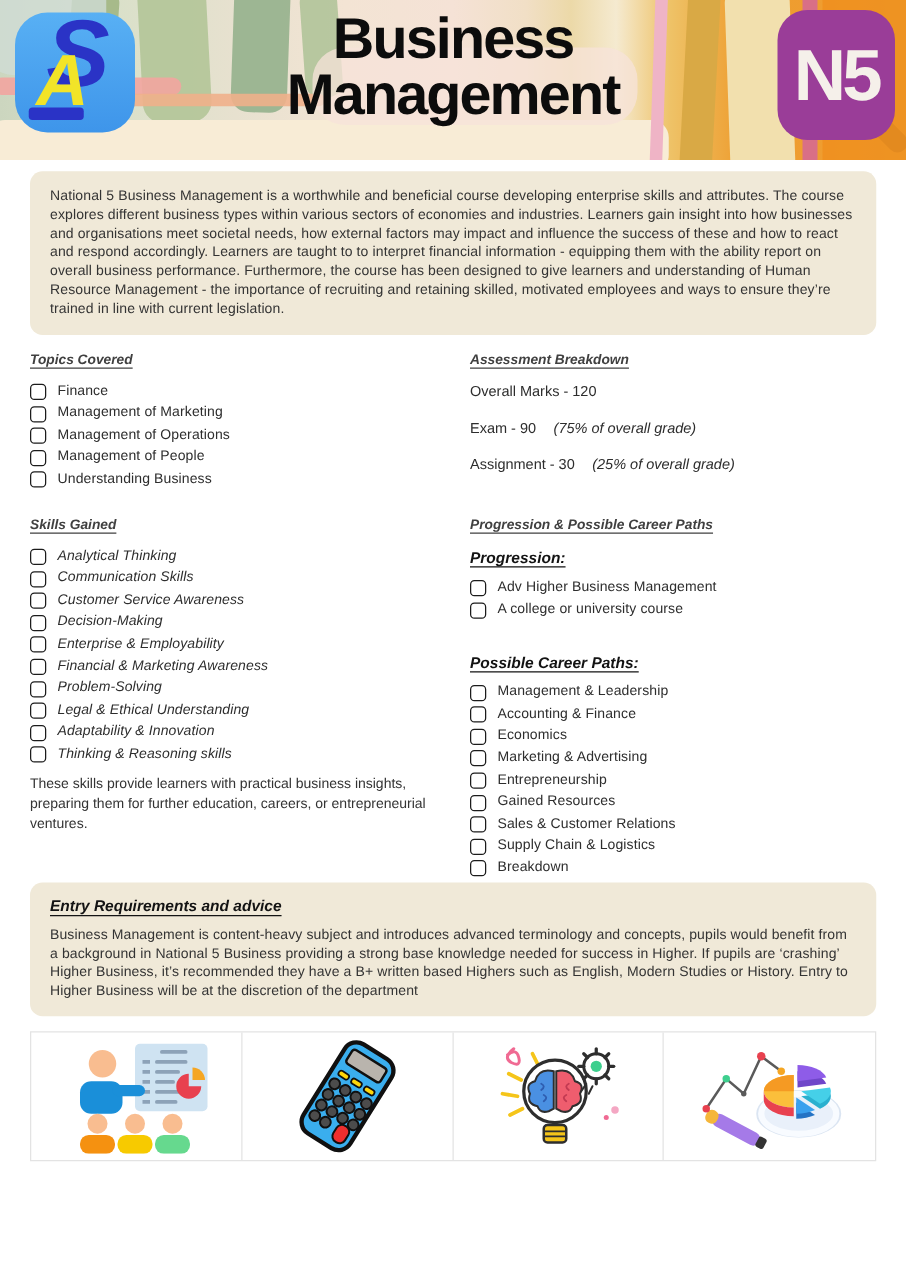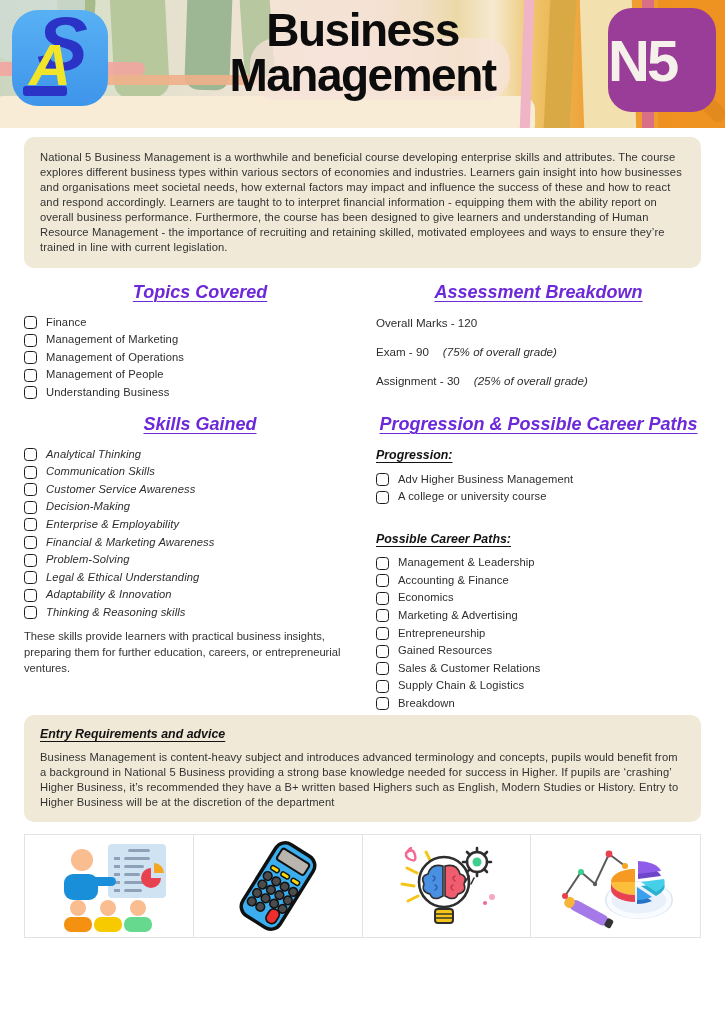--- a/index.html
+++ b/index.html
@@ -30,36 +30,36 @@
 
   .logo{position:absolute;left:12px;top:10px;width:96px;height:96px;border-radius:26px;z-index:3;
         background:linear-gradient(180deg,#58b0f4,#3e95ea);}
   .logo-s{position:absolute;left:25px;top:-4px;font-size:76px;font-weight:700;font-style:italic;color:#2a33c6;line-height:1;}
   .logo-bar{position:absolute;left:11px;top:76px;width:44px;height:10px;background:#2a33c6;border-radius:3px;}
   .logo-a{position:absolute;left:17px;top:26px;font-size:58px;font-weight:700;font-style:italic;color:#f2e428;line-height:1;}
 
   .title{position:absolute;left:50%;top:8px;transform:translateX(-50%);z-index:2;width:440px;
          text-align:center;font-weight:700;font-size:46px;line-height:.97;letter-spacing:-1.5px;color:#0c0c0c;}
 
-  .badge{position:absolute;right:9px;top:8px;width:108px;height:104px;border-radius:24px;background:#9a3d98;
-         display:flex;align-items:center;z-index:3;}
+  .badge{position:absolute;right:9px;top:8px;width:94px;height:104px;border-radius:24px;background:#9a3d98;
+         display:flex;align-items:center;justify-content:center;z-index:3;}
   .badge-text{font-size:58px;font-weight:700;color:#f5f0ea;letter-spacing:-3px;}
 
   
   .panel{background:#f0e9d8;border-radius:10px;padding:13px 16px;margin:0 24px;}
   .intro-panel{margin-top:9px;}
   .body-text{font-size:11.2px;line-height:1.34;color:#333333;letter-spacing:.1px;}
 
   .cols{display:flex;margin:14px 24px 0;}
   .col-left{width:352px;flex:0 0 auto;}
   .col-right{flex:1;}
   .row1{height:132px;}
 
-  .sec-h{font-size:18px;font-weight:700;font-style:italic;color:#6d28d9;margin:0 0 13px;
-         text-decoration:underline;text-decoration-thickness:1.3px;text-underline-offset:2.5px;text-align:center;}
+  .sec-h{font-size:11px;font-weight:700;font-style:italic;color:#404040;margin:0 0 13px;
+         text-decoration:underline;text-decoration-thickness:1.3px;text-underline-offset:2.5px;}
   .sub-h{font-size:12.4px;font-weight:700;font-style:italic;color:#131313;margin:0 0 11px;
          text-decoration:underline;text-decoration-thickness:1.3px;text-underline-offset:2.5px;}
   .mt{margin-top:28px;}
 
   .check-item{display:flex;align-items:center;margin:0 0 4.6px;}
   .checkbox{width:11px;height:11px;border:1.6px solid #1b1b1b;border-radius:3.5px;margin-right:9px;
             flex:0 0 auto;background:#ffffff;}
   .check-label{font-size:11.2px;color:#2d2d2d;line-height:1.05;letter-spacing:.1px;}
   .italic-list .check-label{font-style:italic;}
 

